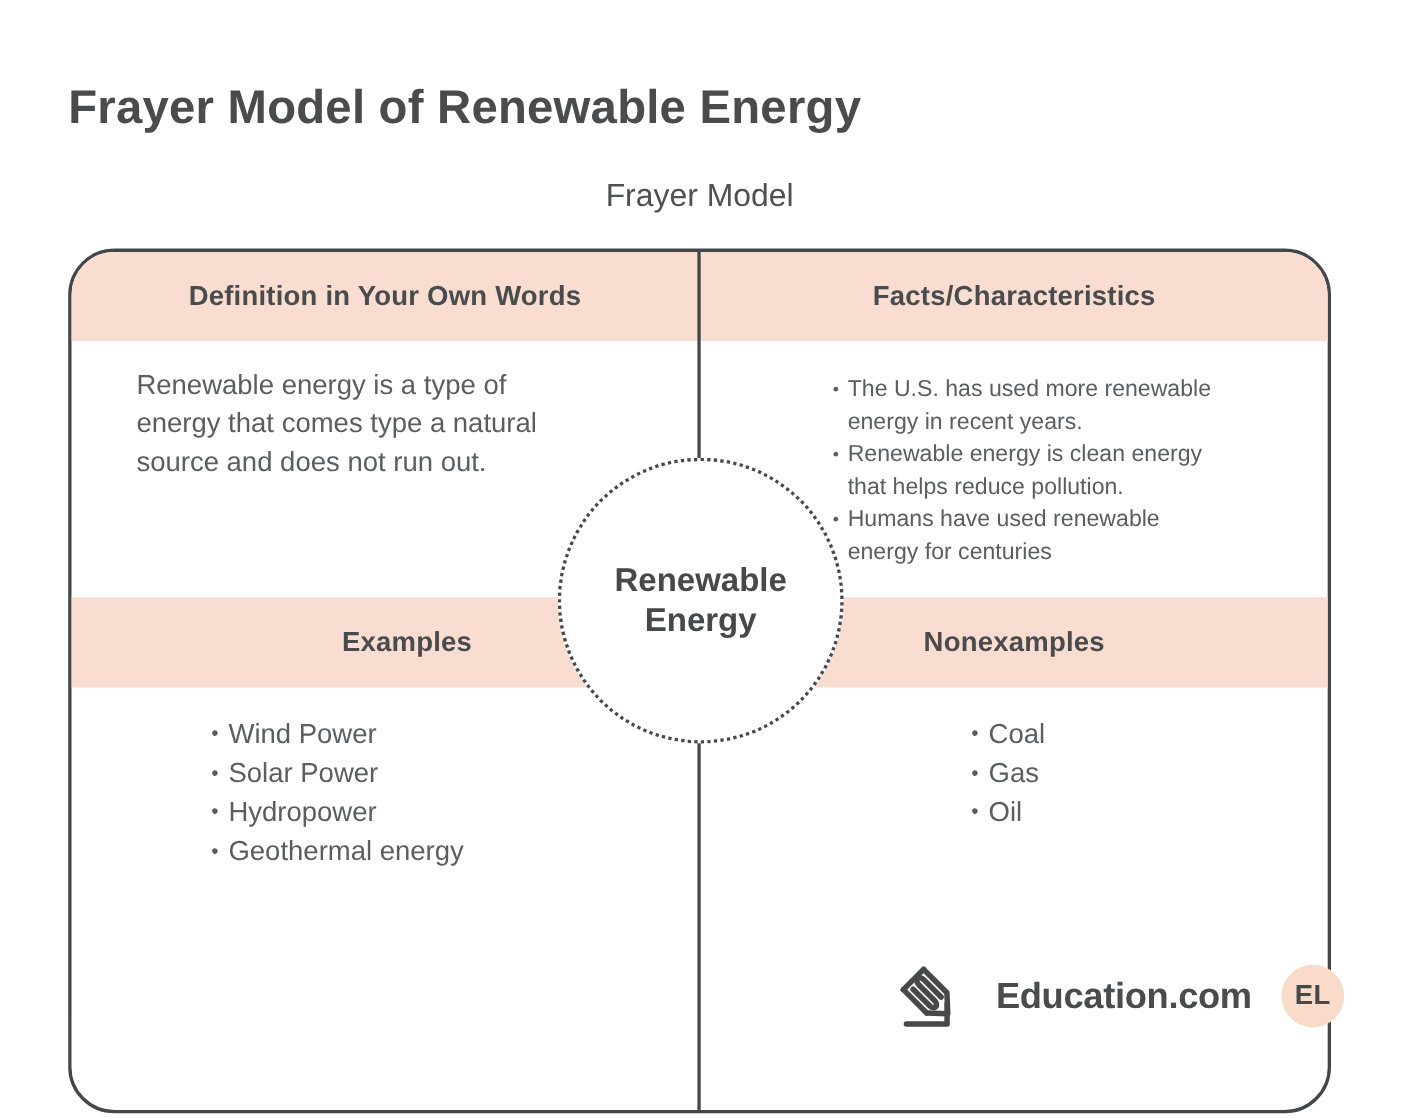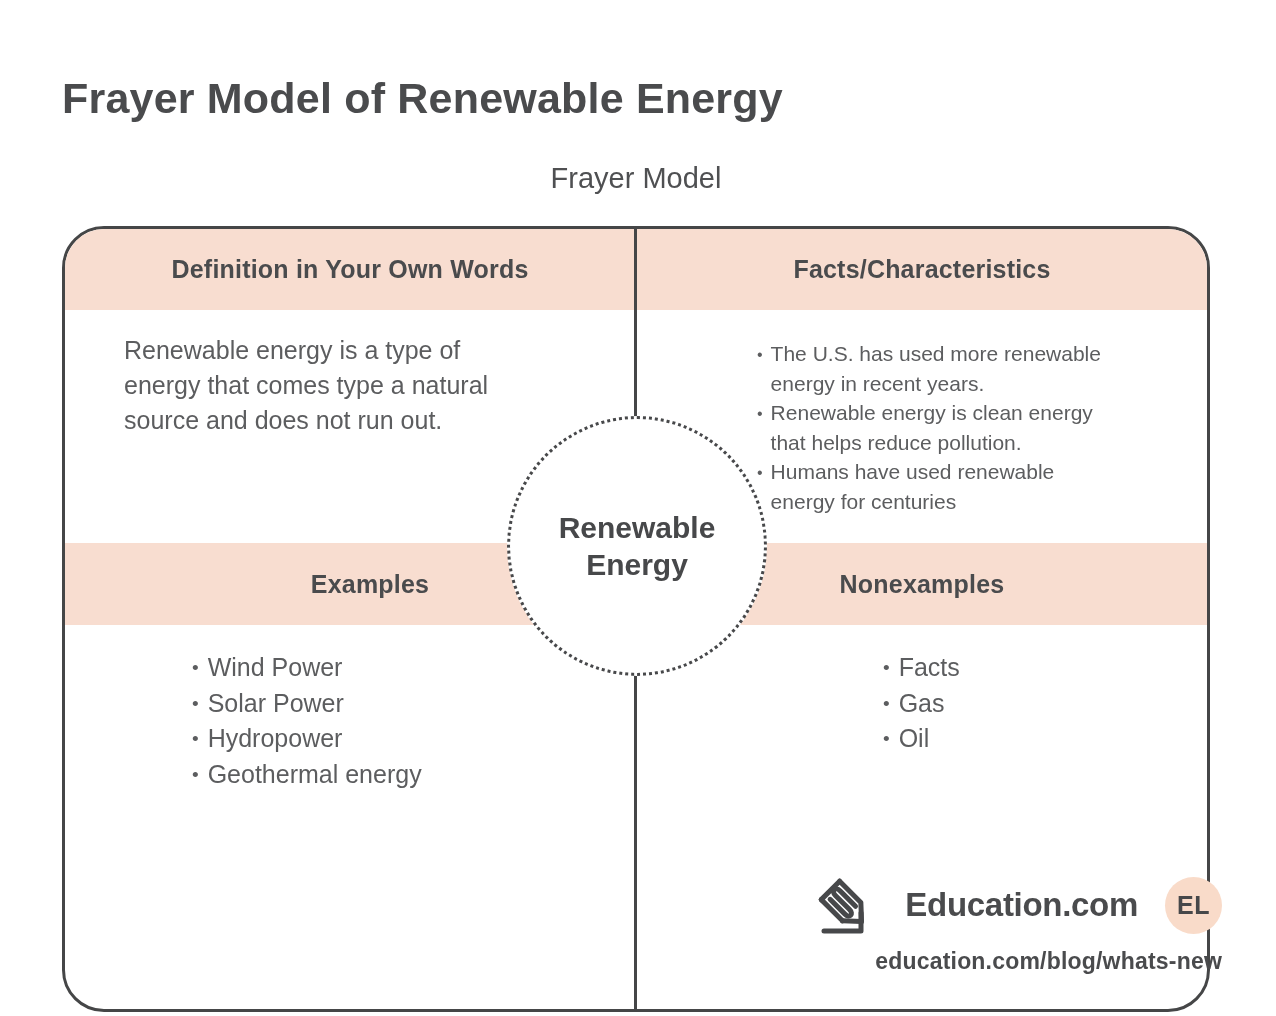--- a/index.html
+++ b/index.html
@@ -152,21 +152,21 @@
     </li>
     <li>
       <span class="dot"></span>
       <span>Geothermal energy</span>
     </li>
   </ul>
 
   <ul class="q-list nonexamples-list">
     <li>
       <span class="dot"></span>
-      <span>Facts</span>
+      <span>Coal</span>
     </li>
     <li>
       <span class="dot"></span>
       <span>Gas</span>
     </li>
     <li>
       <span class="dot"></span>
       <span>Oil</span>
     </li>
   </ul>
@@ -188,14 +188,13 @@
             <path d="M39 6 V36 L26 50 L13 36"></path>
             <path d="M19.5 12 V33 C19.5 39.5 26 39.5 26 33 V13 C26 6.5 32.5 6.5 32.5 13 V35"></path>
           </g>
         </g>
         <path d="M12 59 H49 V41"></path>
       </g>
     </svg>
     <span class="brand-name">Education.com</span>
     <span class="el-badge">EL</span>
   </div>
-  <div class="footer-url">education.com/blog/whats-new</div>
 </div>
 
 </body></html>

